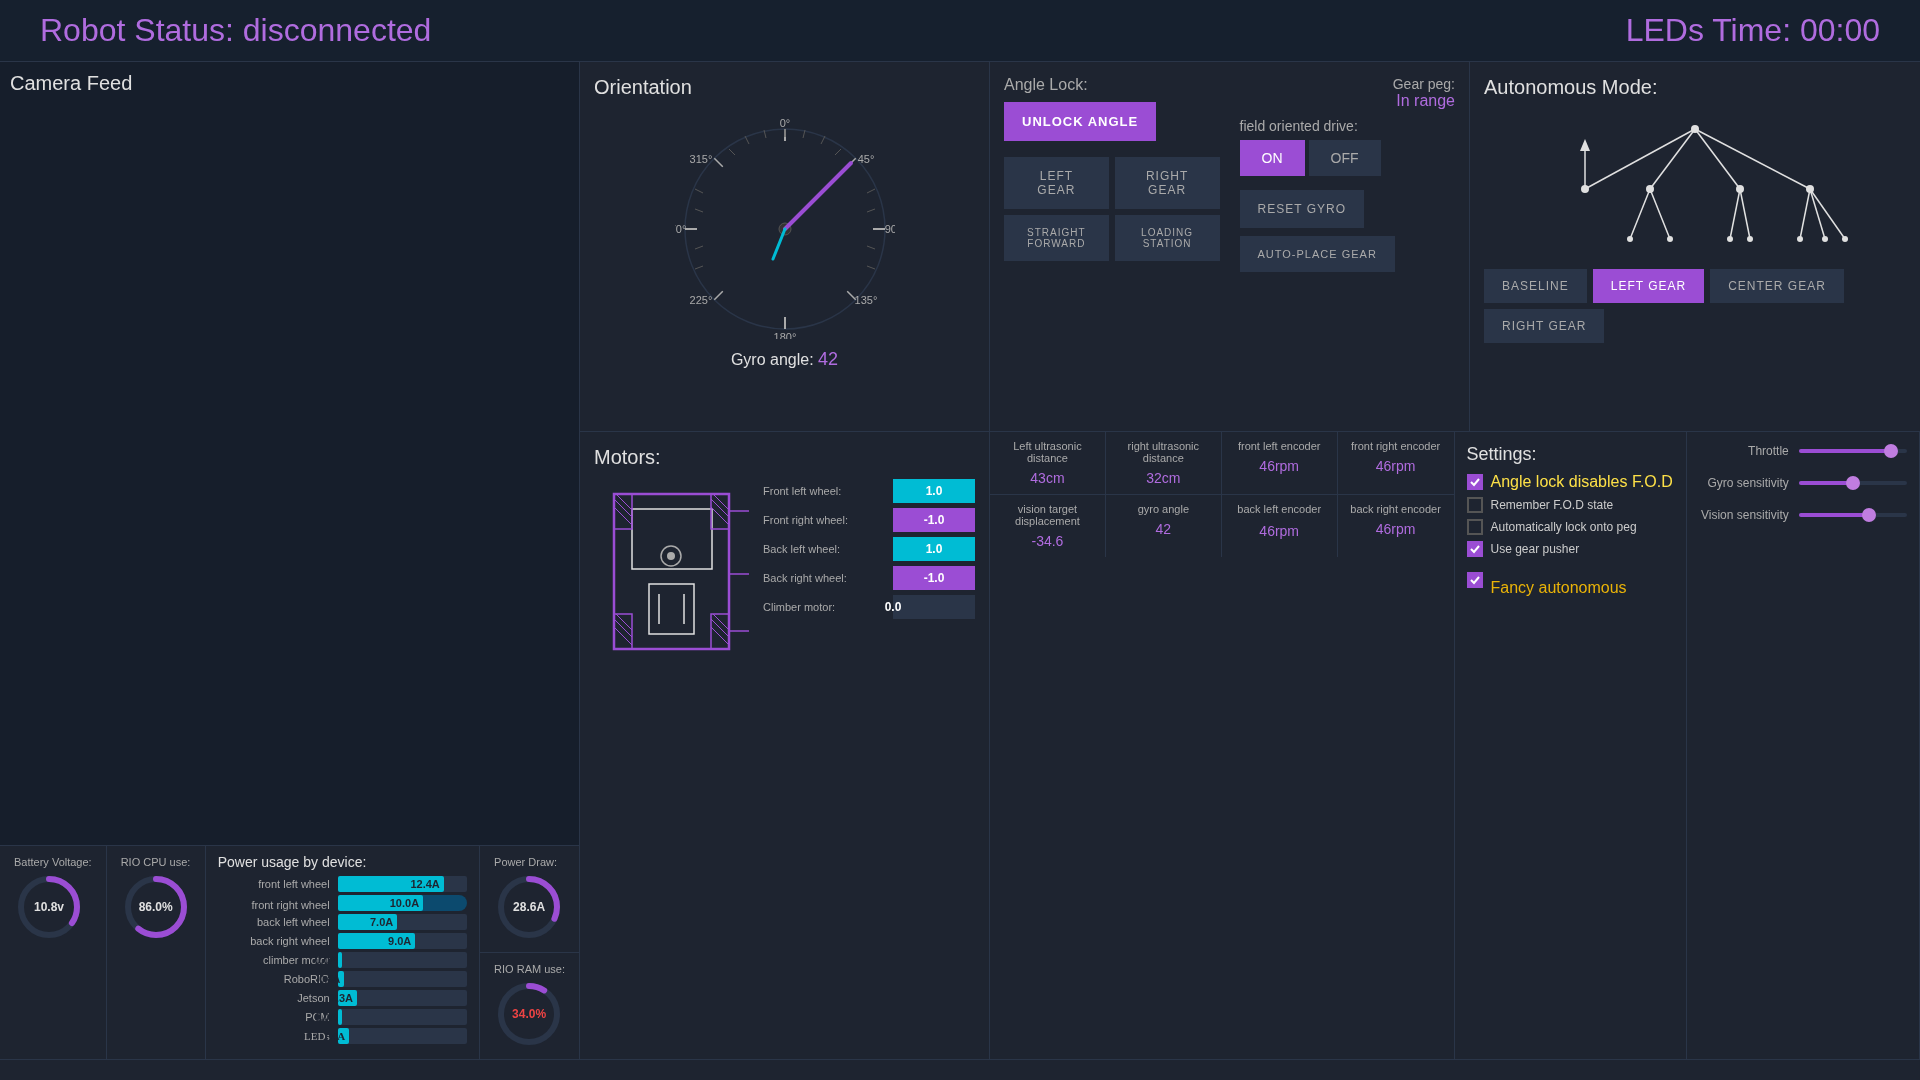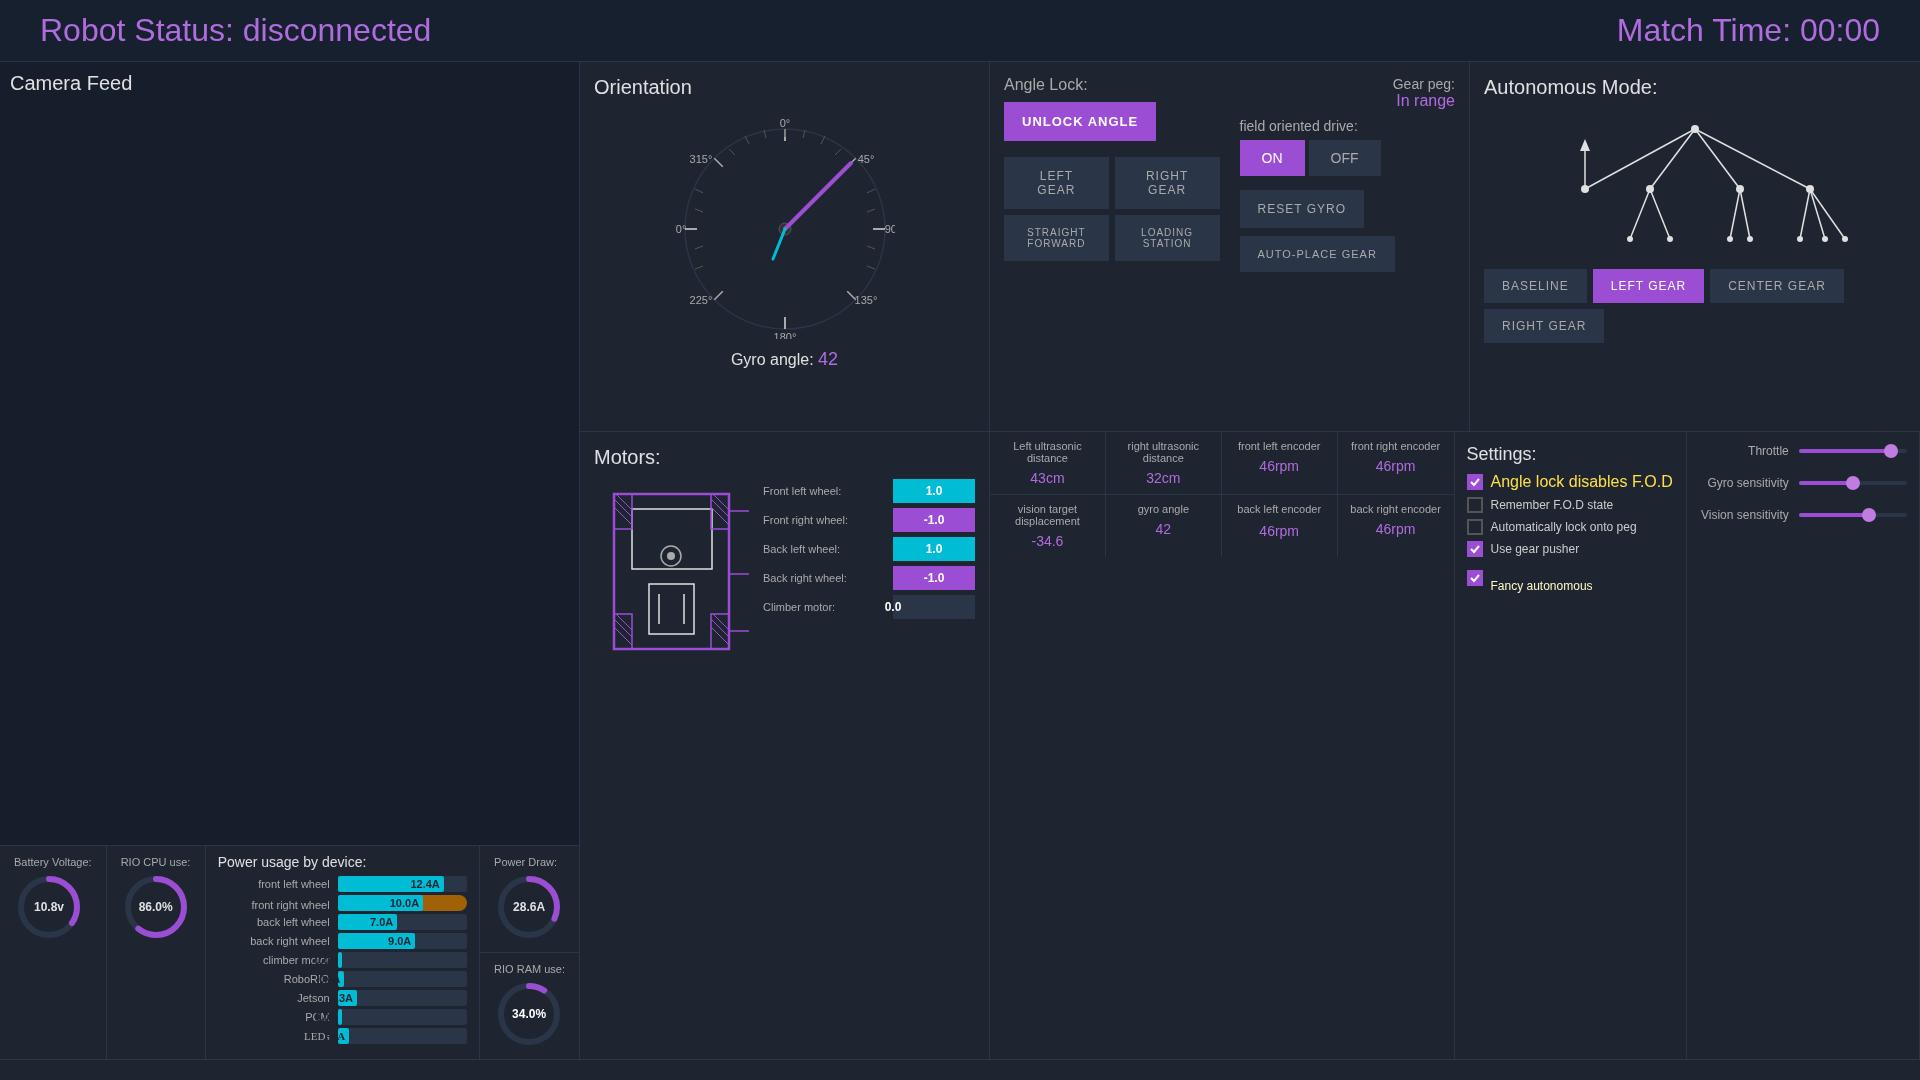--- a/index.html
+++ b/index.html
@@ -94,21 +94,21 @@
   </style>
 </head>
 <body>
 
 <div class="header">
   <div class="header-left">
     <span>Robot Status:</span>
     <span style="color:#b06cdf">disconnected</span>
   </div>
   <div class="header-right">
-    <span>Match Time:</span>
+    <span>LEDs Time:</span>
     <span style="color:#b06cdf">00:00</span>
   </div>
 </div>
 
 <div style="display:grid; grid-template-columns: 580px 1fr; grid-template-rows: 1fr; height: calc(1080px - 82px);">
 
   <div style="display:flex; flex-direction:column; border-right:1px solid #2a3548;">
 
     <div style="flex:1; border-bottom:1px solid #2a3548; background:#161e2b; padding:10px;">
       <div class="panel-title">Camera Feed</div>
@@ -144,21 +144,21 @@
             <div style="display: flex; align-items: center; margin-bottom: 3px;">
     <span style="width:120px;font-size:11px;color:#aaa;text-align:right;padding-right:8px;">front left wheel</span>
     <div style="flex:1;background:#2a3548;height:16px;position:relative;border-radius:2px;">
       <div style="width:82%;background:#00bcd4;height:100%;border-radius:2px;display:flex;align-items:center;justify-content:flex-end;padding-right:4px;padding-left:42px;">
         <span style="font-size:11px;color:#1e2430;font-weight:bold;">12.4A</span>
       </div>
     </div>
   </div>
             <div style="display: flex; align-items: flex-end; margin-bottom: 3px;">
     <span style="width:120px;font-size:11px;color:#aaa;text-align:right;padding-right:8px;">front right wheel</span>
-    <div style="flex:1;background:#a16207;height:16px;position:relative;border-radius:8px;">
+    <div style="flex:1;background:#0c4a6e;height:16px;position:relative;border-radius:8px;">
       <div style="width:66%;background:#00bcd4;height:100%;border-radius:2px;display:flex;align-items:center;justify-content:flex-end;padding-right:4px;">
         <span style="font-size:11px;color:#1e2430;font-weight:bold;">10.0A</span>
       </div>
     </div>
   </div>
             <div style="display: flex; align-items: center; margin-bottom: 3px;">
     <span style="width:120px;font-size:11px;color:#aaa;text-align:right;padding-right:8px;">back left wheel</span>
     <div style="flex:1;background:#2a3548;height:16px;position:relative;border-radius:2px;">
       <div style="width:46%;background:#00bcd4;height:100%;border-radius:2px;display:flex;align-items:center;justify-content:flex-end;padding-right:4px;">
         <span style="font-size:11px;color:#1e2430;font-weight:bold;">7.0A</span>
@@ -227,21 +227,21 @@
             <div style="position:absolute;top:50%;left:50%;transform:translate(-50%,-50%);font-size:12px;font-weight:bold;color:#e0e0e0;">28.6A</div>
           </div>
         </div>
         <div style="padding:10px 14px;">
           <div style="font-size:11px;color:#aaa;margin-bottom:4px;">RIO RAM use:</div>
           <div style="position:relative;width:70px;height:70px;">
             <svg width="70" height="70">
               <circle cx="35" cy="35" r="28" fill="none" stroke="#2a3548" stroke-width="6"></circle>
               <circle cx="35" cy="35" r="28" fill="none" stroke="#9b4dd4" stroke-width="6" stroke-dasharray="60 176" stroke-dashoffset="44" stroke-linecap="round" transform="rotate(-90 35 35)"></circle>
             </svg>
-            <div style="position:absolute;top:50%;left:50%;transform:translate(-50%,-50%);font-size:12px;font-weight:bold;color:#ffffff;">34.0%</div>
+            <div style="position:absolute;top:50%;left:50%;transform:translate(-50%,-50%);font-size:12px;font-weight:bold;color:#ef4444;">34.0%</div>
           </div>
         </div>
       </div>
     </div>
   </div>
 
   <div style="display:grid; grid-template-columns: 410px 480px 1fr; grid-template-rows: 370px 1fr; height:100%;">
 
     <div style="border-right:1px solid #2a3548; border-bottom:1px solid #2a3548; padding:14px;">
       <div class="panel-title">Orientation</div>
@@ -548,21 +548,21 @@
                   </svg>
                 </div>
     <span style="font-size:12px;color:#ccc;">Use gear pusher</span>
   </div>
               <div style="display: flex; align-items: center; gap: 8px; margin-bottom: 6px;">
     <div style="width:16px;height:16px;border:2px solid #555;background:#9b4dd4;border-color:#9b4dd4;display:flex;align-items:center;justify-content:center;flex-shrink:0;">
                   <svg width="10" height="10" viewBox="0 0 10 10">
                     <polyline points="1,5 4,8 9,2" stroke="#fff" stroke-width="2" fill="none"></polyline>
                   </svg>
                 </div>
-    <span style="font-size:12px;color:#fef9c3;margin-top:16px;">Fancy autonomous</span>
+    <span style="font-size:16px;color:#eab308;margin-top:16px;">Fancy autonomous</span>
   </div>
             </div>
         </div>
 
         <div style="padding:12px;">
           <div id="slider-items">
               <div style="display: flex; align-items: center; gap: 10px; margin-bottom: 18px;">
     <span style="font-size:12px;color:#aaa;width:90px;text-align:right;">Throttle</span>
     <div style="flex:1;height:4px;background:#2a3548;position:relative;border-radius:2px;">
       <div style="width:85%;height:100%;background:#9b4dd4;border-radius:2px;"></div>

